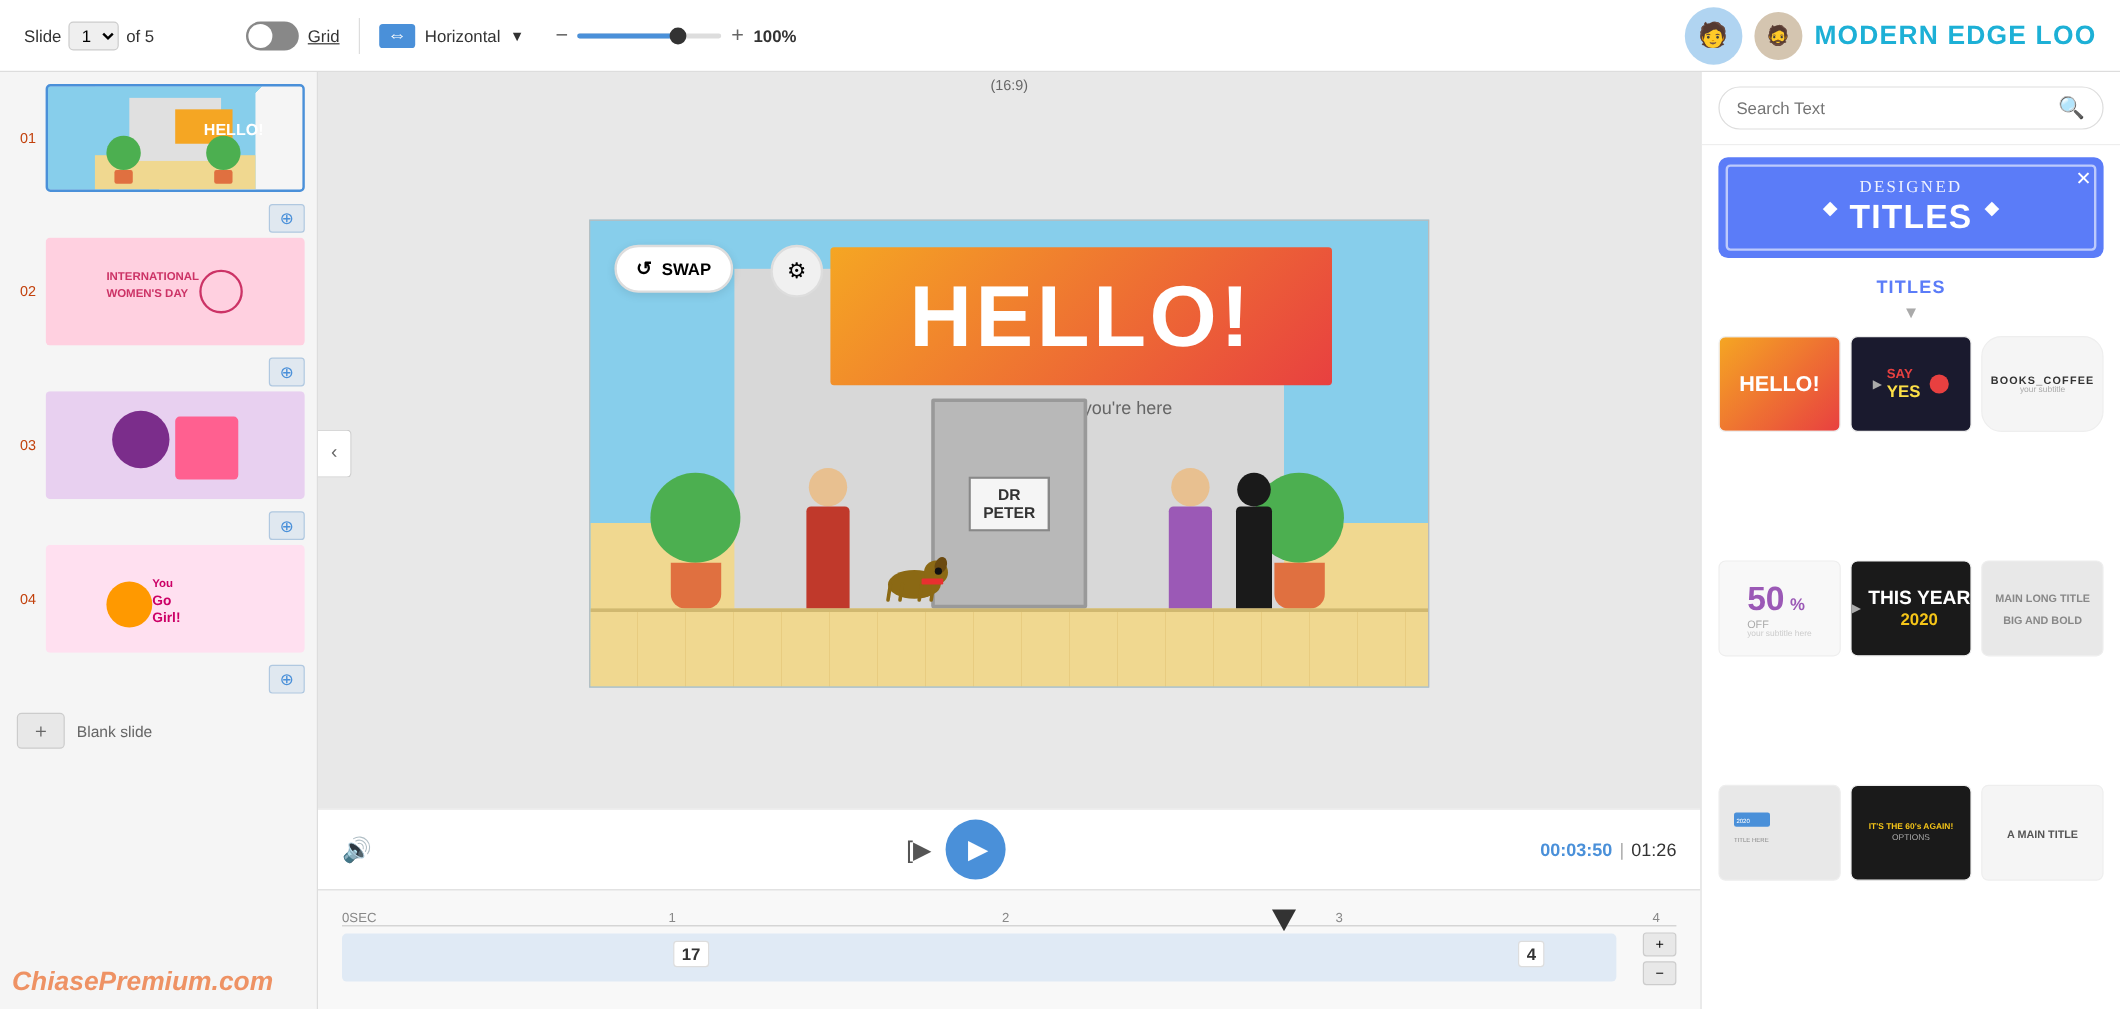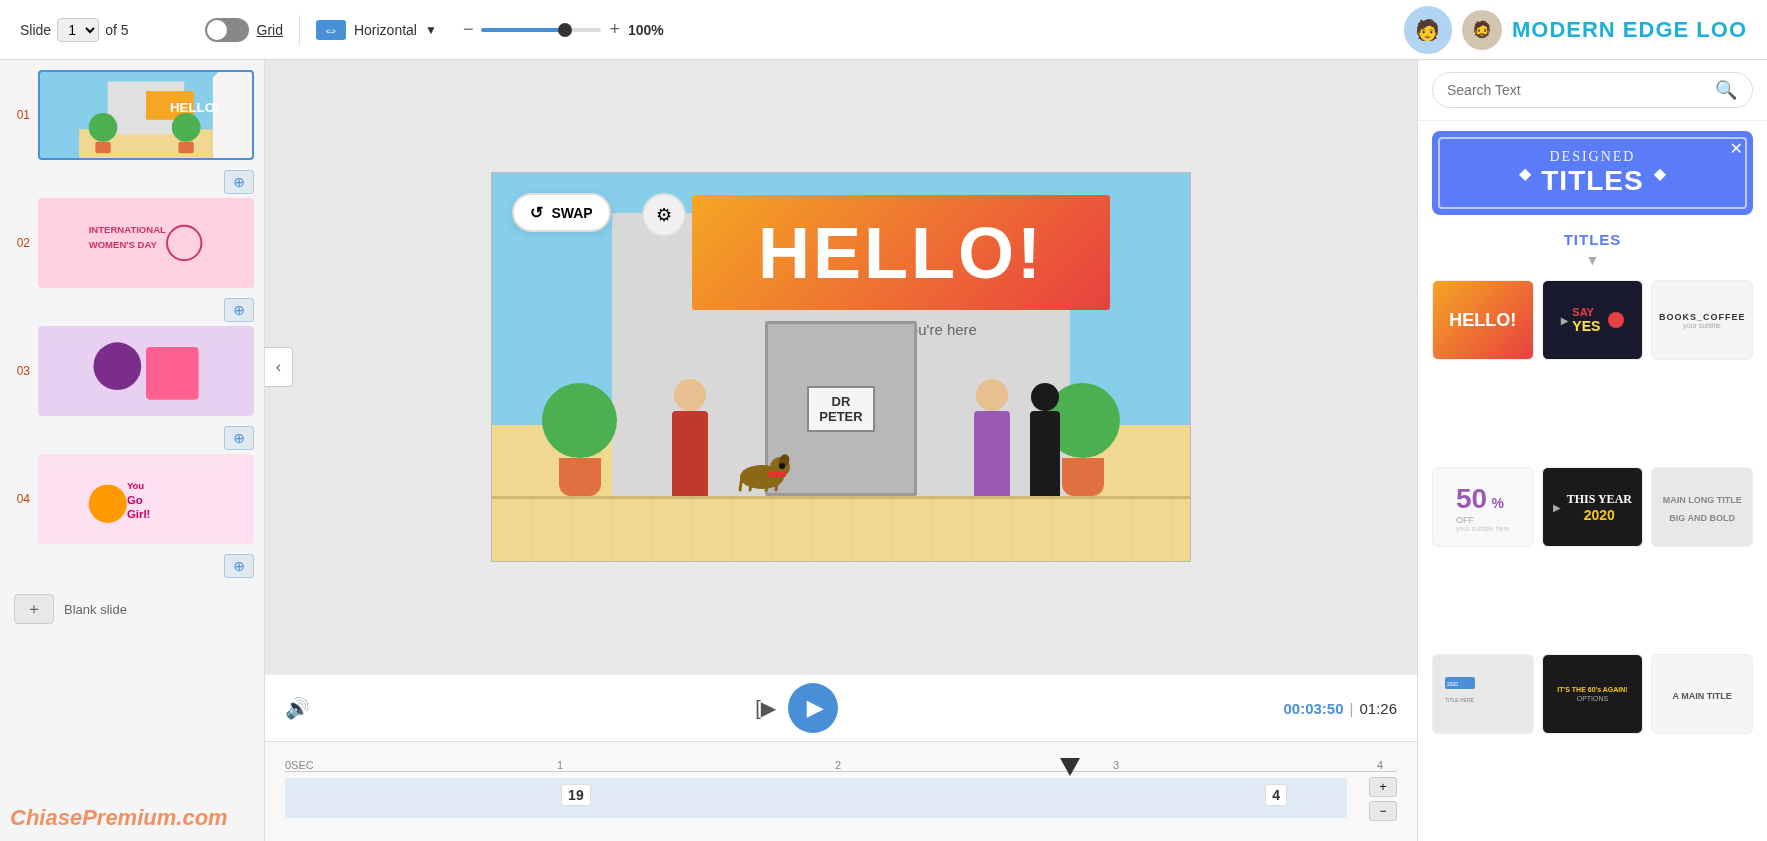--- a/index.html
+++ b/index.html
@@ -225,38 +225,39 @@
 
     <div style="margin-top:12px; display:flex; align-items:center; gap:10px; padding: 0 4px;">
       <div class="add-slide-btn">＋</div>
       <span class="add-slide-label">Blank slide</span>
     </div>
 
     <div class="watermark">ChiasePremium.com</div>
   </div>
 
   <div class="canvas-area">
+    <div class="canvas-label">(16:9)</div>
     <div class="canvas-wrapper">
       <div class="collapse-btn">‹</div>
 
       <div class="canvas-scene">
 
         <div style="position:absolute;inset:0;background:linear-gradient(180deg,#87ceeb 0%,#87ceeb 65%,#f0d890 65%);"></div>
 
         <div style="position:absolute;top:40px;left:120px;right:120px;bottom:65px;background:#d8d8d8;"></div>
 
         <div style="position:absolute;top:22px;left:200px;right:80px;height:115px;background:linear-gradient(135deg,#f5a623,#e84040);display:flex;align-items:center;justify-content:center;border-radius:3px;">
           <span style="font-size:72px;font-weight:900;color:#fff;letter-spacing:3px;">HELLO!</span>
         </div>
 
         <div style="position:absolute;top:148px;left:180px;right:80px;font-size:15px;color:#666;text-align:center;">We are happy you're here</div>
 
         <div style="position:absolute;top:45%;left:50%;transform:translate(-50%,-50%);font-size:30px;font-weight:900;color:rgba(100,100,220,0.25);pointer-events:none;white-space:nowrap;">PRO +</div>
 
-        <div style="position:absolute;bottom:65px;left:50%;transform:translateX(-50%);width:152px;height:175px;background:#b8b8b8;border:3px solid #999;display:flex;align-items:center;justify-content:center;border-radius:2px;">
+        <div style="position:absolute;bottom:65px;left:50%;transform:translateX(-50%);width:130px;height:175px;background:#b8b8b8;border:3px solid #999;display:flex;align-items:center;justify-content:center;border-radius:2px;">
           <div style="background:#f5f5f5;border:2px solid #888;padding:6px 10px;text-align:center;">
             <div style="font-size:13px;font-weight:900;color:#333;">DR</div>
             <div style="font-size:13px;font-weight:900;color:#333;">PETER</div>
           </div>
         </div>
 
         <div style="position:absolute;bottom:65px;left:50px;">
           <div style="width:75px;height:75px;background:#4caf50;border-radius:50%;"></div>
           <div style="width:42px;height:38px;background:#e07040;border-radius:0 0 12px 12px;margin:0 auto;"></div>
         </div>
@@ -330,21 +331,21 @@
       <div class="timeline-ruler">
         <span class="ruler-label" style="left:0;">0SEC</span>
         <span class="ruler-label" style="left:calc(25% - 6px);">1</span>
         <span class="ruler-label" style="left:calc(50% - 6px);">2</span>
         <span class="ruler-label" style="left:calc(75% - 6px);">3</span>
         <span class="ruler-label" style="left:calc(100% - 20px);">4</span>
       </div>
       <div style="position:relative;margin-right:50px;">
         <div class="timeline-marker"></div>
         <div class="timeline-track"></div>
-        <div class="timeline-num">19</div>
+        <div class="timeline-num">17</div>
         <div class="timeline-num2">4</div>
       </div>
       <div class="timeline-controls">
         <div class="tl-btn">+</div>
         <div class="tl-btn">−</div>
       </div>
     </div>
   </div>
 
   <div class="right-panel">
@@ -383,41 +384,41 @@
           <div style="display:flex;align-items:center;gap:4px;">
             <span style="color:#aaa;font-size:10px;">▶</span>
             <div>
               <div style="color:#e84040;font-size:11px;font-weight:700;">SAY</div>
               <div style="color:#fde047;font-size:14px;font-weight:900;">YES</div>
             </div>
             <div style="width:16px;height:16px;background:#e84040;border-radius:50%;margin-left:4px;"></div>
           </div>
         </div>
 
-        <div class="title-card" style="background:#f5f5f5;">
+        <div class="title-card" style="background:#f5f5f5;border-radius:17px;">
           <div style="text-align:center;">
             <div style="font-size:9px;font-weight:700;color:#333;letter-spacing:1px;">BOOKS_COFFEE</div>
             <div style="font-size:7px;color:#aaa;">your subtitle</div>
           </div>
         </div>
 
         <div class="title-card" style="background:#f8f8f8;">
           <div>
             <span style="font-size:28px;font-weight:900;color:#9b59b6;">50</span>
             <span style="font-size:14px;font-weight:900;color:#9b59b6;">%</span>
             <div style="font-size:9px;color:#aaa;">OFF</div>
             <div style="font-size:7px;color:#ccc;">your subtitle here</div>
           </div>
         </div>
 
         <div class="title-card" style="background:#1a1a1a;">
           <div style="text-align:center;display:flex;align-items:center;gap:6px;">
             <span style="color:#aaa;font-size:10px;">▶</span>
             <div>
-              <div style="font-size:12px;font-weight:700;color:#fff;font-family:Liberation Serif, serif;">THIS YEAR</div>
+              <div style="font-size:16px;font-weight:700;color:#fff;">THIS YEAR</div>
               <div style="font-size:14px;font-weight:900;color:#f5c518;">2020</div>
             </div>
           </div>
         </div>
 
         <div class="title-card" style="background:#e8e8e8;">
           <div style="text-align:center;padding:4px;">
             <span style="font-size:9px;font-weight:700;color:#888;">MAIN LONG TITLE BIG AND BOLD</span>
           </div>
         </div>

